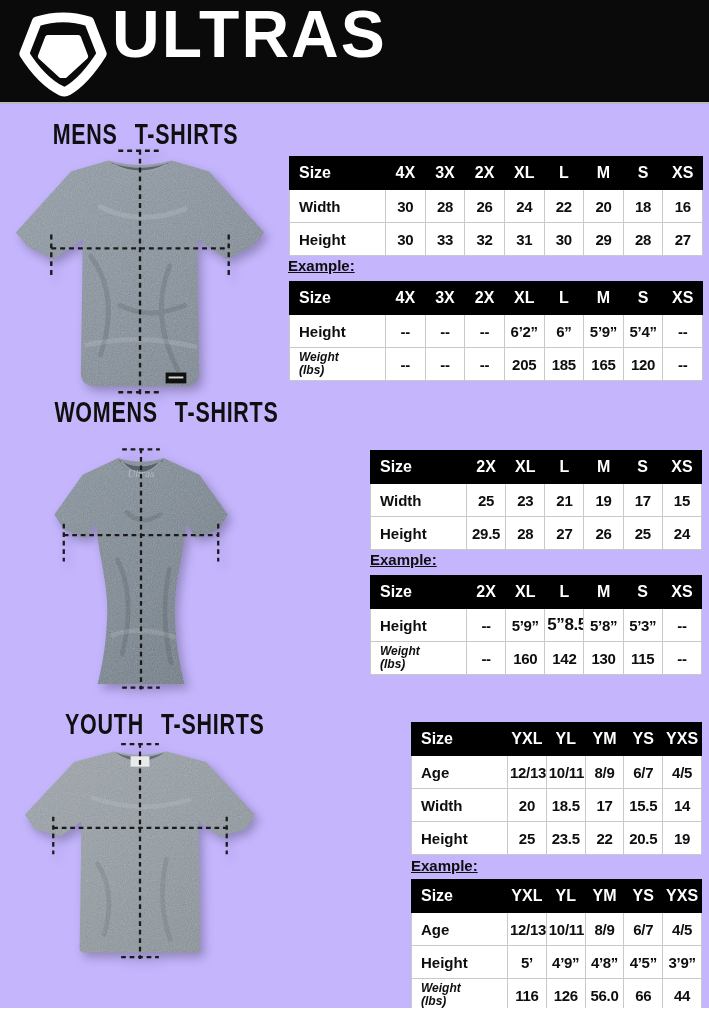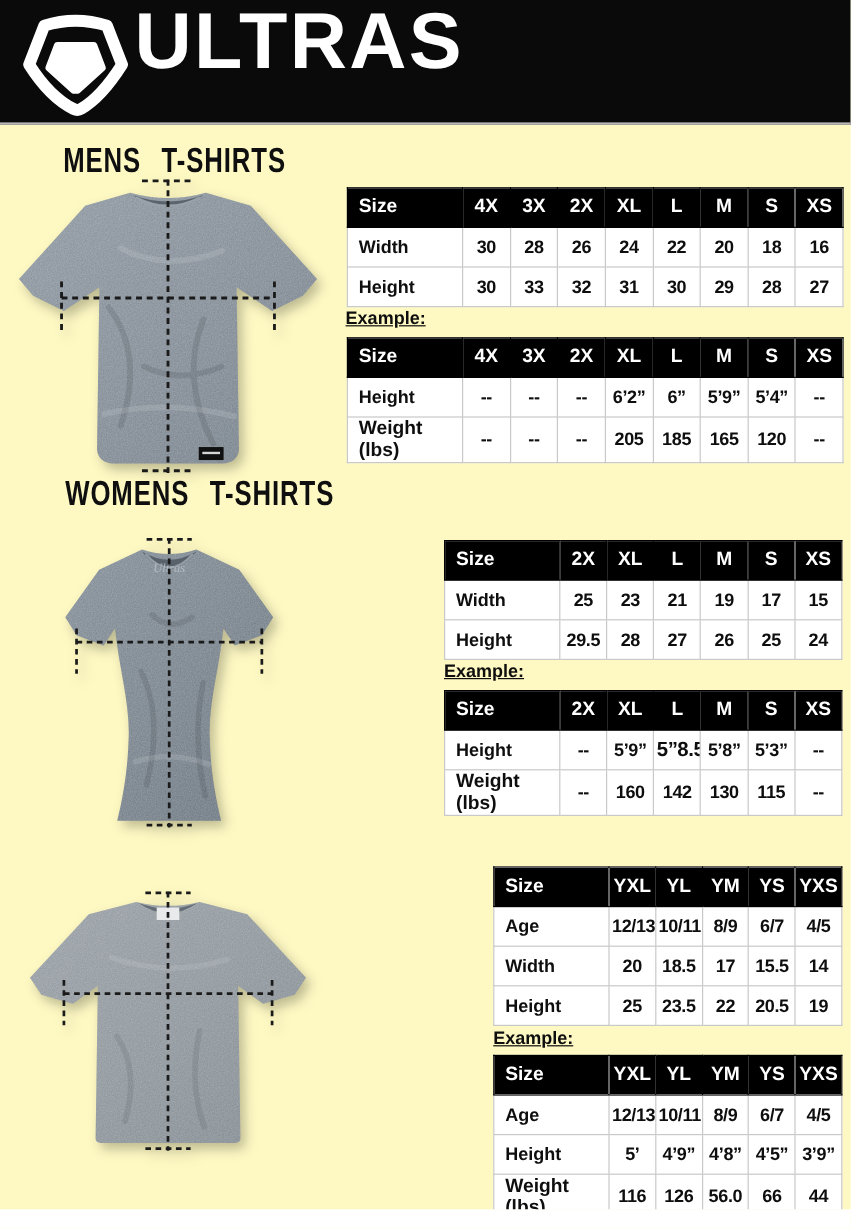--- a/index.html
+++ b/index.html
@@ -1,16 +1,16 @@
 <!DOCTYPE html>
 <html><head>
 <meta charset="utf-8">
 <style>
   html,body{margin:0;padding:0;background:#ffffff;}
-  .page{position:relative;width:709px;height:1008px;background:#fef9c3;overflow:hidden;
+  .page{position:relative;width:709px;height:1008px;background:#c4b5fd;overflow:hidden;
         font-family:"Liberation Sans",sans-serif;color:#111;}
 
   
   .header-bar{position:absolute;left:0;top:0;width:709px;height:102px;background:#0a0a0a;
               border-bottom:2px solid #b9b9b9;}
   .logo-icon{position:absolute;left:16px;top:7px;width:94px;height:90px;}
   .brand-title{position:absolute;left:112px;top:-4px;font-size:66px;font-weight:bold;
                color:#ffffff;letter-spacing:2px;}
   .site-url{position:absolute;left:119px;top:66px;font-size:25px;font-weight:600;color:#ffffff;}
 
@@ -24,21 +24,21 @@
   .table-box{position:absolute;}
   table.size-table{border-collapse:collapse;table-layout:fixed;width:100%;background:#fff;}
   .size-table th,.size-table td{border:1px solid #c9c9c9;height:30px;padding:1px 2px;
       font-weight:bold;text-align:center;font-size:15px;color:#0e0e0e;white-space:nowrap;
       overflow:hidden;}
   .size-table thead th{background:#000;color:#fff;border-color:#000;font-size:16px;}
   .size-table th:first-child{width:84px;text-align:left;padding-left:9px;}
   .size-table tbody th{background:#fff;font-size:15px;}
   .size-table td{letter-spacing:-.3px;}
   .size-table td.small{font-size:17px;letter-spacing:-.4px;}
-  .size-table th.multiline{white-space:pre-line;font-size:16px;line-height:1.1;}
+  .size-table th.multiline{white-space:pre-line;font-size:12px;line-height:1.1;font-style:italic;}
 
   .example-label{position:absolute;font-size:15px;font-weight:bold;color:#0e0e0e;text-decoration:underline;}
 
   
   .shirt{position:absolute;filter:drop-shadow(4px 5px 5px rgba(0,0,0,.25));}
 </style>
 </head>
 <body>
 
 <div class="page">
@@ -283,20 +283,23 @@
             <td>160</td>
             <td>142</td>
             <td>130</td>
             <td>115</td>
             <td>--</td>
           </tr>
         </tbody>
       </table>
     </div>
 
+  <div class="section-title" style="left:30px;top:708px;width:220px;">
+    <span class="cond">YOUTH T-SHIRTS</span>
+  </div>
 
   <svg class="shirt" style="left:8px;top:740px;" width="264" height="224" viewBox="0 0 280 235">
     <g>
       <path id="yshape" d="M70 22 L112 11 Q140 18 168 11 L210 22 L262 78 L252 93 L224 101 L202 85
                L204 220 Q204 224 199 224 L81 224 Q76 224 76 220 L78 85 L56 101 L28 93 L18 78 Z" fill="url(#gy)"></path>
       <use href="#yshape" filter="url(#grain)"></use>
       <path d="M114 12 Q140 30 166 12 Q140 22 114 12 Z" fill="#636c74"></path>
       <rect x="130" y="16" width="20" height="11" fill="#e8eaec"></rect>
       <path d="M95 130 Q115 160 102 205 M168 125 Q158 170 172 210" fill="none" stroke="rgba(0,0,0,.08)" stroke-width="5" stroke-linecap="round"></path>
       <path d="M90 60 Q140 78 192 62" fill="none" stroke="rgba(255,255,255,.10)" stroke-width="5" stroke-linecap="round"></path>

